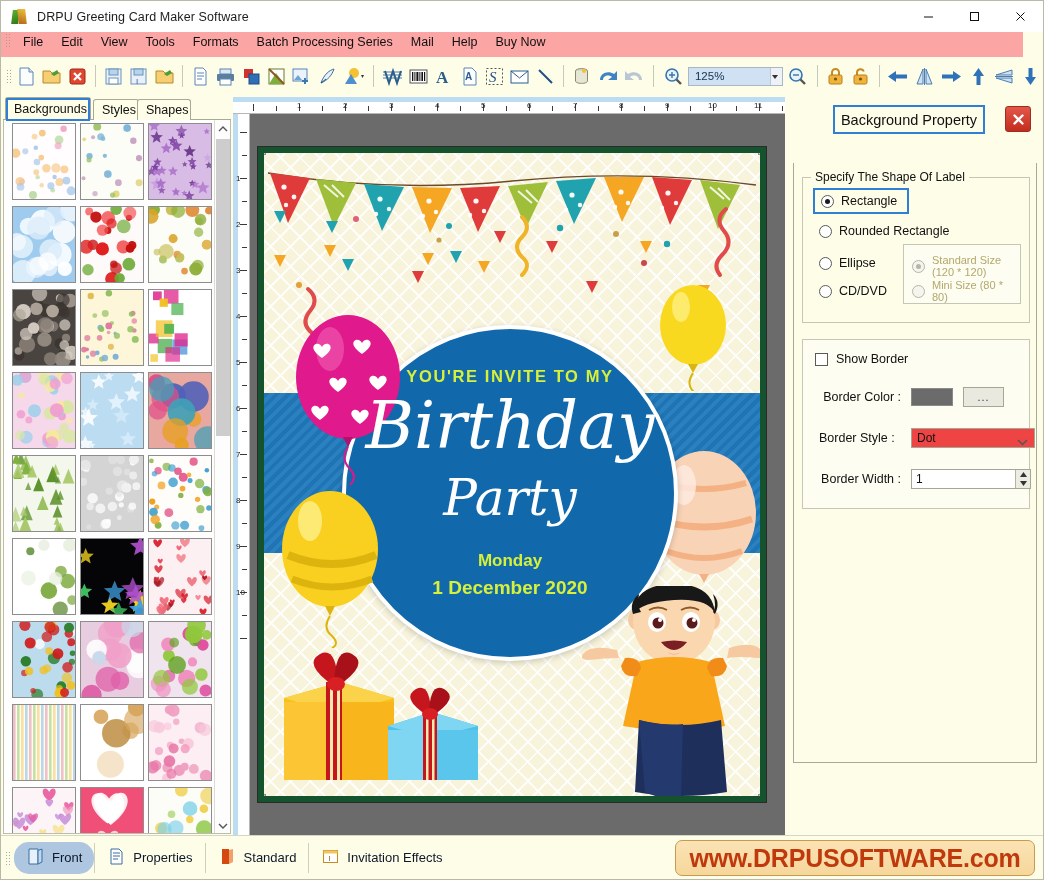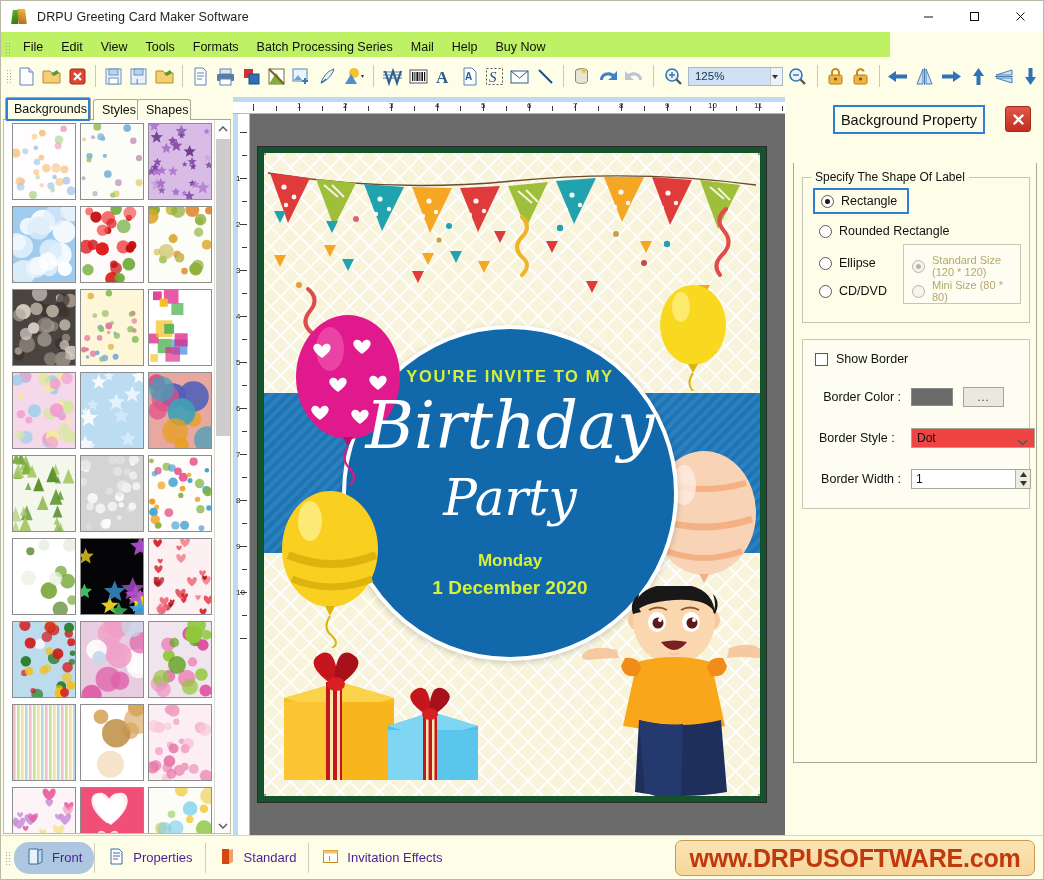--- a/index.html
+++ b/index.html
@@ -21,22 +21,22 @@
   #titlebar .app-icon i { position:absolute; display:block; }
   #titlebar .app-icon .l { left:0; top:1px; width:7px; height:14px; background:linear-gradient(160deg,#5fae2e,#2f7a16); transform:skewX(-7deg); }
   #titlebar .app-icon .r { left:6px; top:0px; width:8px; height:15px; background:linear-gradient(200deg,#e8c23b,#b8651c); transform:skewX(6deg); }
   #titlebar .title { margin-left:9px; font-size:12.5px; color:#1d1d1d; letter-spacing:.1px; }
   .wbtns { position:absolute; right:0; top:0; height:31px; display:flex; }
   .wbtn { width:46px; height:31px; display:flex; align-items:center; justify-content:center;
           font-size:12px; color:#141414; }
   .wbtn svg { display:block; }
 
   
-  #menubar { position:absolute; left:0; top:31px; width:889px; height:25px;
-             background:#bef264; display:flex; align-items:flex-end; }
+  #menubar { position:absolute; left:0; top:31px; width:1022px; height:25px;
+             background:#fca5a5; display:flex; align-items:flex-start; }
   .grip { width:8px; height:16px; margin-left:3px; margin-right:2px;
           background-image:radial-gradient(#9a9a8c 40%, transparent 41%);
           background-size:3px 3px; background-position:1px 1px; opacity:.85; }
   .menu-item { font-size:12.5px; color:#101010; padding:3px 9px; }
 
   
   #toolbar { position:absolute; left:0; top:56px; width:1042px; height:38px;
              background:#fdfde8; display:flex; align-items:center; }
   #toolbar .grip { margin-left:4px; }
   .tb { width:27px; height:26px; margin:0 1px; display:flex; align-items:center;
@@ -166,21 +166,21 @@
   .spin .arrows { position:absolute; right:0; top:0; width:15px; height:18px;
           display:flex; flex-direction:column; background:#ececE2;
           border-left:1px solid #b4b4a4; }
   .spin .arrows div { flex:1; display:flex; align-items:center; justify-content:center; }
 
   
   #bottombar { position:absolute; left:0; bottom:0; width:1042px; height:44px;
                background:#fdfde8; border-top:1px solid #d6d6c6;
                display:flex; align-items:center; }
   .bbtn { height:32px; display:flex; align-items:center; gap:7px; padding:0 12px;
-          font-size:13px; color:#4c1d95;border-radius:15px; }
+          font-size:13px; color:#0f172a;border-radius:15px; }
   .bbtn.sel { background:#aec6e0; }
   .bsep { width:1px; height:30px; background:#cfcfc0; }
   #watermark { position:absolute; right:8px; top:4px; width:360px; height:36px;
                background:linear-gradient(#fbe3b4,#f6d79b);
                border:1px solid #c89a4e; border-radius:7px;
                display:flex; align-items:center; justify-content:center;
                font-size:25px; font-weight:bold; color:#c0390d;
                letter-spacing:-.2px; }
 </style>
 </head>

